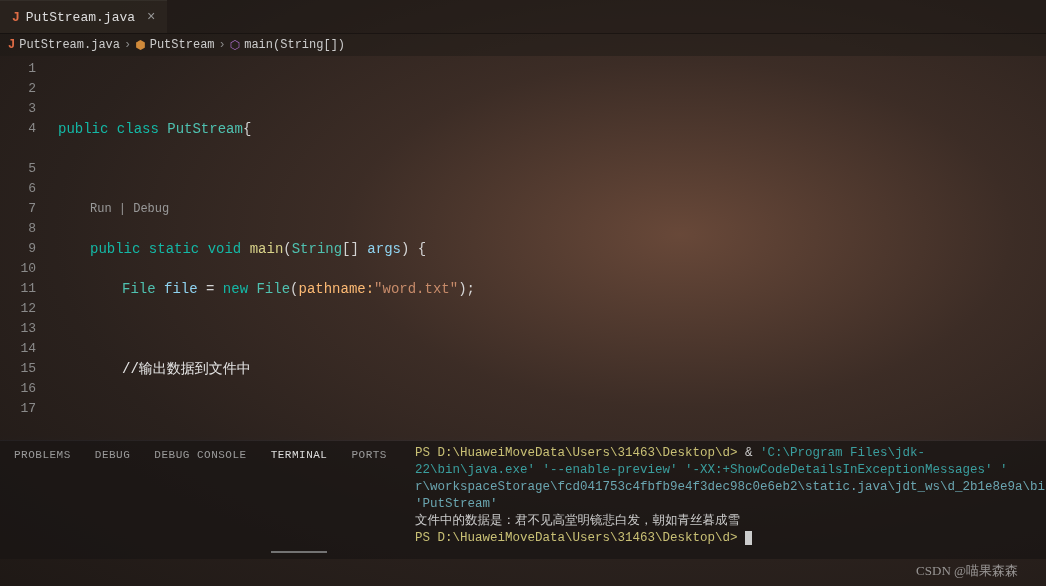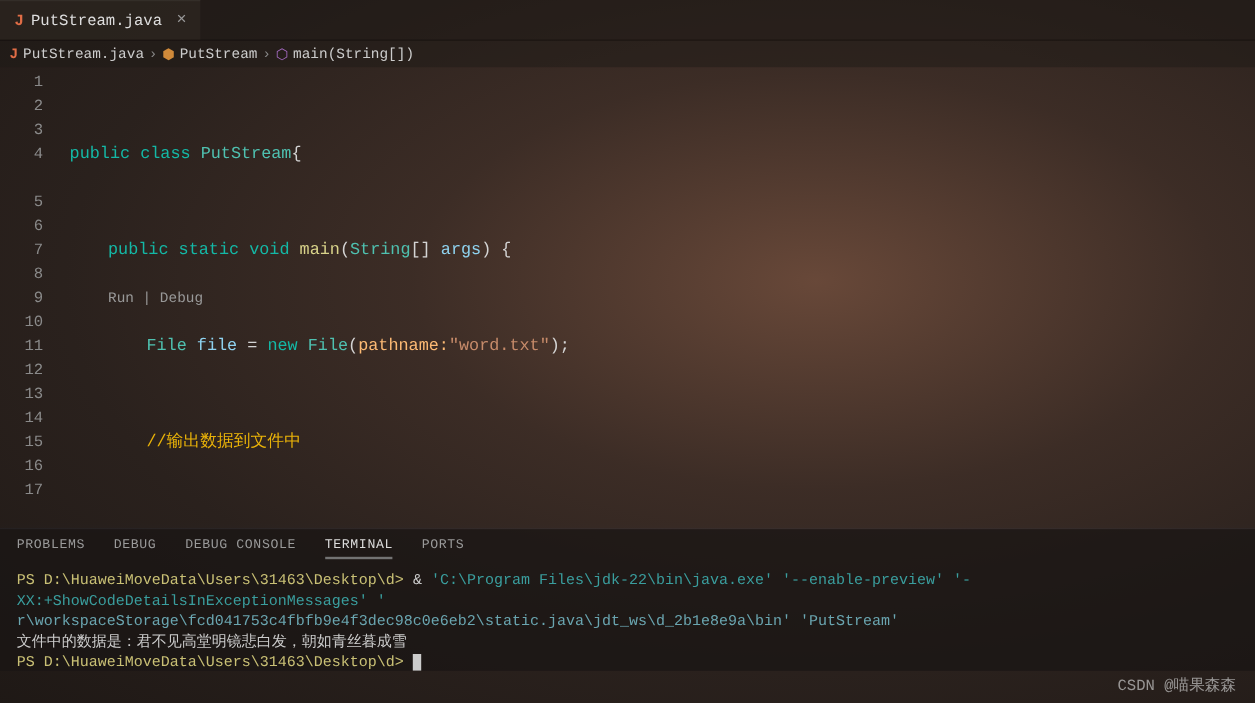--- a/index.html
+++ b/index.html
@@ -22,33 +22,33 @@
 .lines{flex:1;padding:3px 0 0 14px;font-size:14px;line-height:20px;white-space:pre}
 .l{height:20px}
 .codelens{color:#999;font-size:12px}
 .kw{color:#14b8a6}
 .kw2{color:#c477d4}
 .typ{color:#4fc1b0}
 .fn{color:#d9d38a}
 .var{color:#8fd3f0}
 .str{color:#c78b6a}
 .param{color:#fdba74}
-.cmt{color:#eab308}
+.cmt{color:#e5e5e5}
 .pun{color:#d4d4d4}
 .indent{display:inline-block;width:32px;border-left:1px solid rgba(120,120,120,.25)}
 .indent:first-child{border-left:none}
 .panel-border{height:1px;background:#2a6bbf;box-shadow:0 0 4px #2a6bbf}
-.panel{position:relative;height:118px;background:rgba(25,22,20,.75);display:flex;flex-direction:column}
+.panel{position:relative;height:118px;background:rgba(25,22,20,.75);display:flex;flex-direction:row}
 .ptabs{display:flex;gap:24px;padding:8px 14px 6px;font-size:11px;color:#9a9a9a;letter-spacing:.5px}
 .ptabs .ptab.active{color:#ddd;border-bottom:2px solid #737373;padding-bottom:3px}
 .term{flex:1;padding:4px 14px;font-size:12.5px;line-height:17px;overflow:hidden}
 .tpath{color:#c9c075}
 .targ{color:#3a9e9e}
 .tcmd{color:#6aa5b0}
-.watermark{position:absolute;bottom:6px;right:16px;color:rgba(200,200,200,.7);font-size:13px;font-family:Liberation Mono, monospace}
+.watermark{position:absolute;bottom:6px;right:28px;color:rgba(200,200,200,.7);font-size:13px;font-family:Liberation Serif, serif}
 .cursor{display:inline-block;width:7px;height:14px;background:#ccc;vertical-align:middle}
 </style>
 </head>
 <body>
 <div class="bg"></div>
 
 <div class="editor">
   <div class="tabs">
     <div class="tab">
       <span class="jicon">J</span>
@@ -84,22 +84,22 @@
         <div>13</div>
         <div>14</div>
         <div>15</div>
         <div>16</div>
         <div>17</div>
     </div>
     <div class="lines">
 <div class="l"></div>
 <div class="l"><span class="kw">public</span> <span class="kw">class</span> <span class="typ">PutStream</span><span class="pun">{</span></div>
 <div class="l"><span class="indent"></span></div>
+<div class="l codelens"><span class="indent"></span><span>Run</span> | <span>Debug</span></div>
 <div class="l"><span class="indent"></span><span class="kw">public</span> <span class="kw">static</span> <span class="kw">void</span> <span class="fn">main</span><span class="pun">(</span><span class="typ">String</span><span class="pun">[] </span><span class="var">args</span><span class="pun">) {</span></div>
-<div class="l codelens"><span class="indent"></span><span>Run</span> | <span>Debug</span></div>
 <div class="l"><span class="indent"></span><span class="indent"></span><span class="typ">File</span> <span class="var">file</span><span class="pun"> = </span><span class="kw">new</span> <span class="typ">File</span><span class="pun">(</span><span class="param">pathname:</span><span class="str">"word.txt"</span><span class="pun">);</span></div>
 <div class="l"><span class="indent"></span><span class="indent"></span></div>
 <div class="l"><span class="indent"></span><span class="indent"></span><span class="cmt">//输出数据到文件中</span></div>
 <div class="l"><span class="indent"></span><span class="indent"></span> </div>
 
 
 
 
 
 

